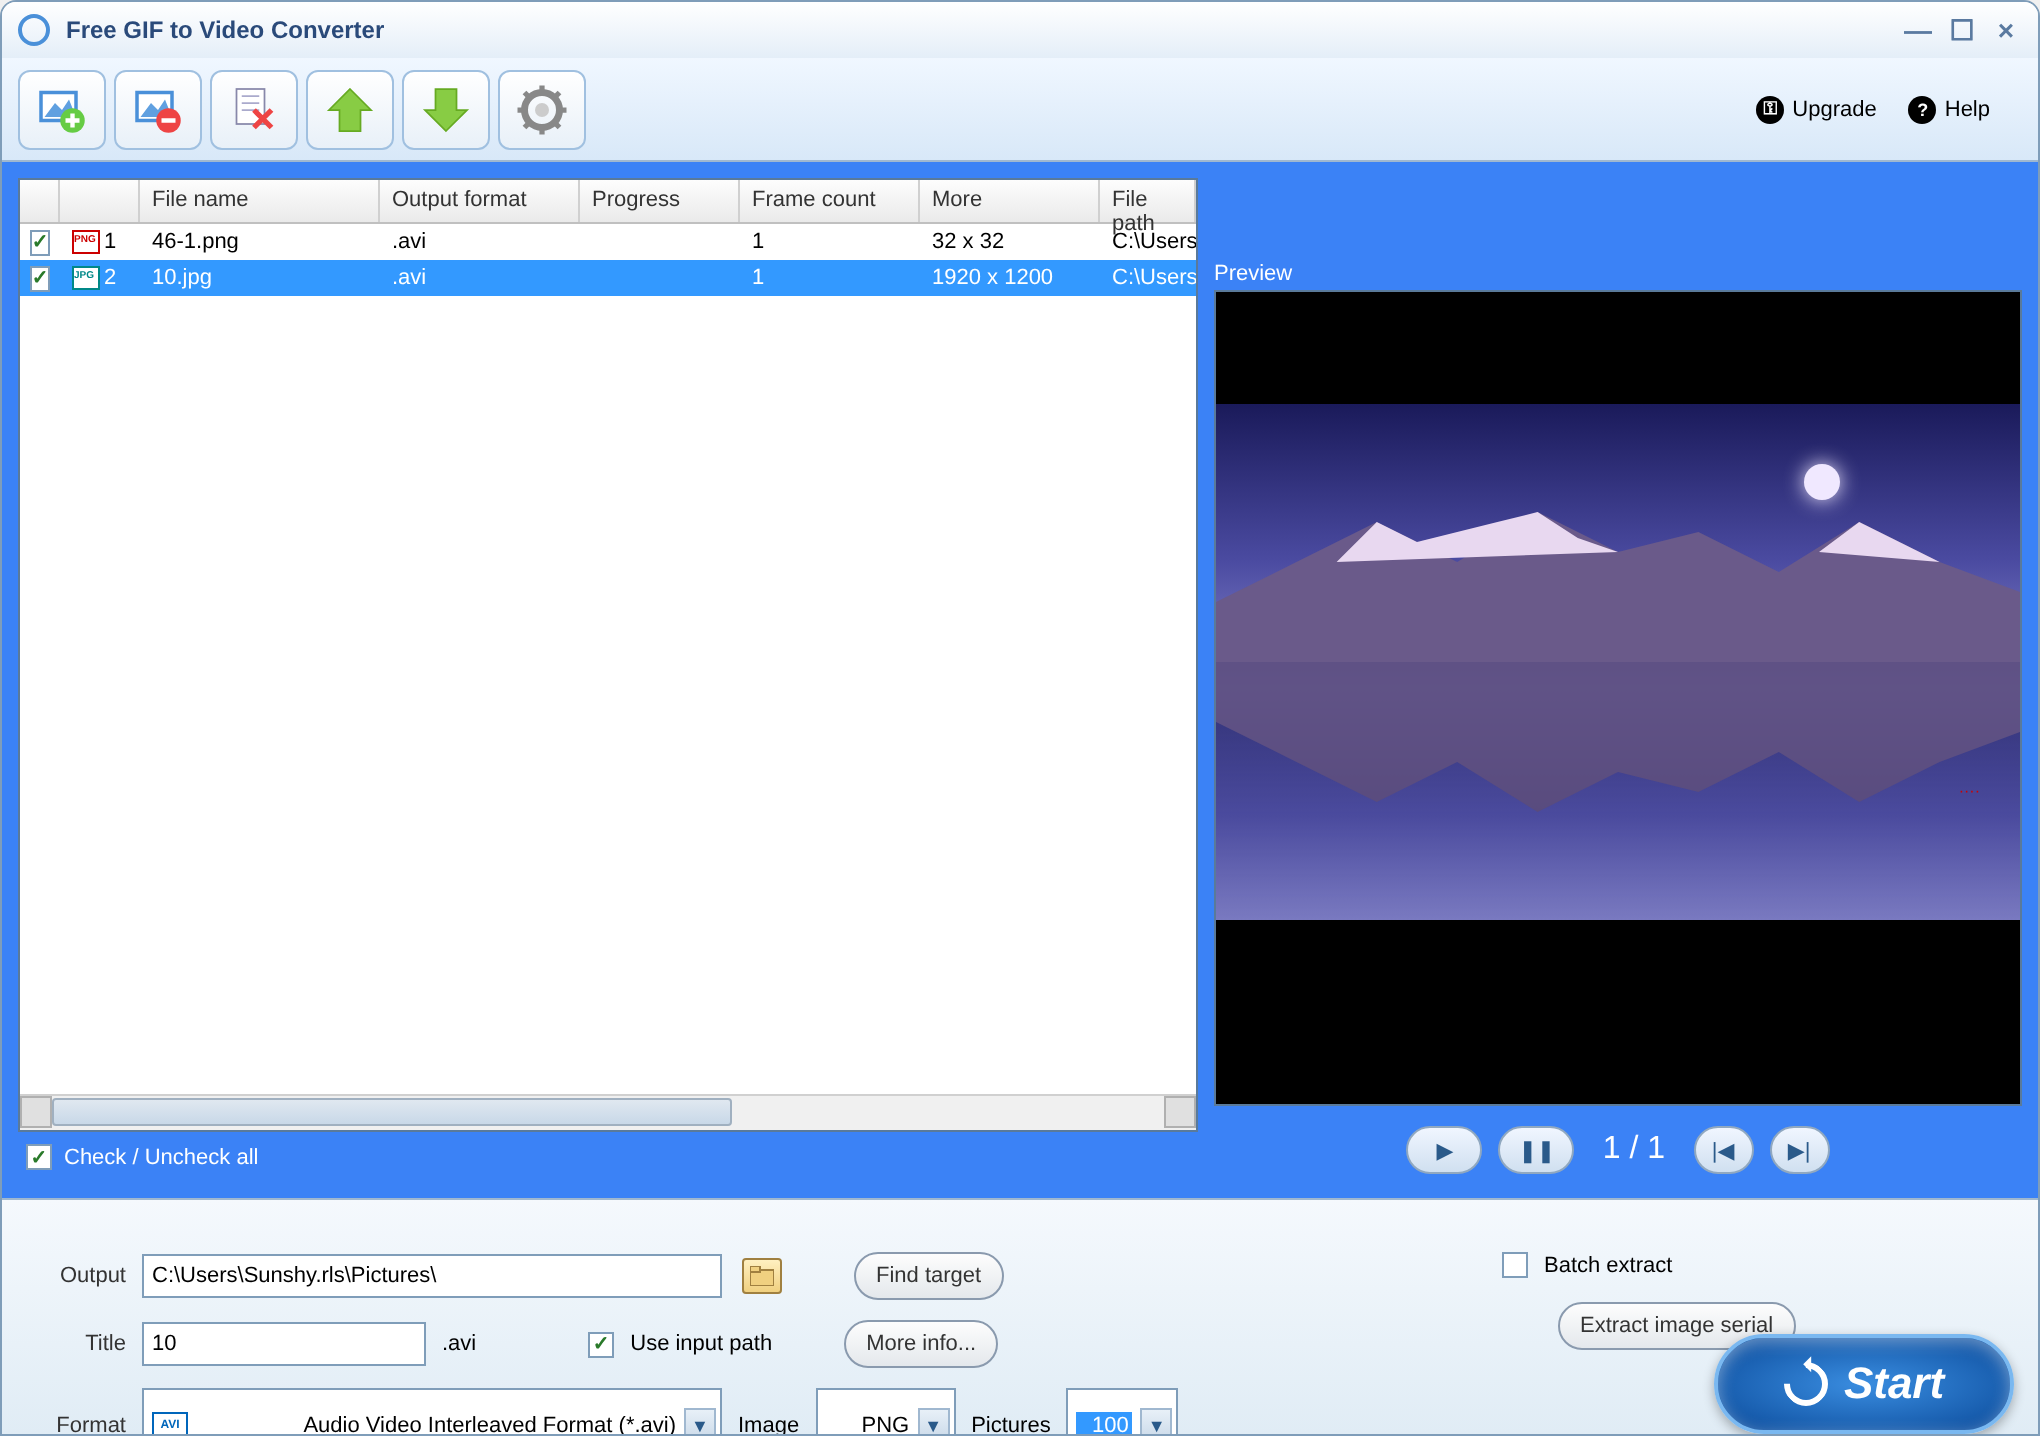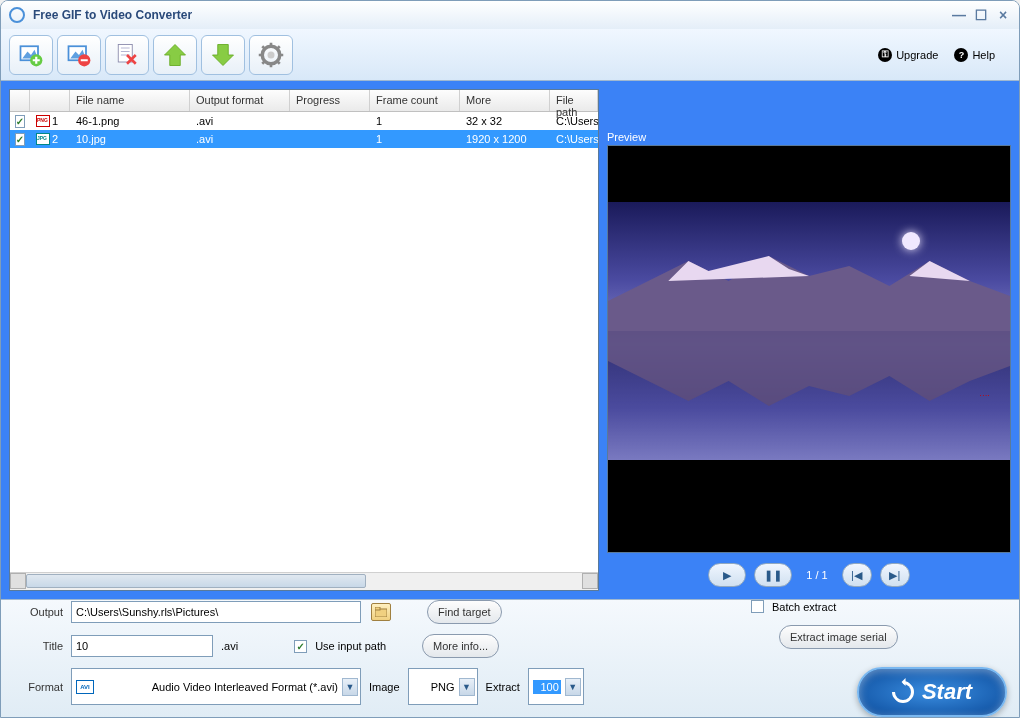--- a/index.html
+++ b/index.html
@@ -42,22 +42,22 @@
 .preview { flex:1; background:#000; border:1px solid #5a7a9a; position:relative; }
 .preview-img { position:absolute; top:56px; left:0; right:0; height:258px; background:linear-gradient(to bottom,#1a1a5a 0%,#4a4aa0 30%,#8888d0 55%,#2a2a6a 100%); }
 .mountain { position:absolute; bottom:50%; left:0; right:0; height:80px; }
 .mountain svg { width:100%; height:100%; }
 .moon { position:absolute; top:30px; right:90px; width:18px; height:18px; background:#f0e8ff; border-radius:50%; box-shadow:0 0 10px #f0e8ff; }
 .reflection { position:absolute; top:50%; left:0; right:0; height:50%; background:linear-gradient(to bottom,#8888d0 0%,#4a4aa0 40%,#1a1a5a 100%); transform:scaleY(-1); opacity:0.85; }
 .wm { position:absolute; bottom:60px; right:20px; color:#c00; font-size:8px; }
 .player { display:flex; align-items:center; justify-content:center; gap:8px; padding:10px 0 4px; }
 .pbtn { width:38px; height:24px; border-radius:12px; background:linear-gradient(#f0f6ff,#d0e0f0); border:1px solid #90a8c0; display:flex; align-items:center; justify-content:center; cursor:pointer; color:#2a5a8a; }
 .pbtn.sm{width:30px;}
-.pcount { color:#fff; font-size:11px; padding:0 6px; }
-.footer { height:118px; background:linear-gradient(#f5f9fd,#e0ecf5); border-top:1px solid #a0b8d0; padding:0 14px; display:flex; position:relative; }
+.pcount { color:#fff; font-size:16px; padding:0 6px; }
+.footer { height:118px; background:linear-gradient(#f5f9fd,#e0ecf5); border-top:1px solid #a0b8d0; padding:26px 14px; display:flex; position:relative; }
 .foot-left { flex:1; display:flex; flex-direction:column; gap:10px; }
 .foot-row { display:flex; align-items:center; gap:8px; }
 .lbl { width:48px; text-align:right; color:#333; }
 .inp { height:22px; border:1px solid #7f9db9; background:#fff; padding:2px 4px; font-size:11px; }
 .btn-small { height:24px; padding:2px 10px; border:1px solid #8a9aae; border-radius:12px; background:linear-gradient(#fdfdfd,#e4e8ec); cursor:pointer; color:#333; font-size:11px; display:inline-flex; align-items:center;margin-left:28px; }
 .folder-icon { width:20px; height:18px; border:1px solid #a08040; background:linear-gradient(#fff0c0,#f0d080); border-radius:2px; cursor:pointer; display:flex; align-items:center; justify-content:center; margin-left:2px; }
 .dd { height:37px; border:1px solid #7f9db9; background:#fff; display:inline-flex; align-items:center; padding:0 2px 0 4px; gap:4px; font-size:11px;text-align:right; }
 .dd .arr { width:16px; height:18px; background:linear-gradient(#e8f0f8,#c8d8e8); border:1px solid #a0b8d0; display:flex; align-items:center; justify-content:center; color:#2a5a8a; font-size:9px; }
 .foot-right { width:260px; display:flex; flex-direction:column; align-items:flex-start; gap:12px; padding-left:6px; position:relative; }
 .start-wrap { position:absolute; right:12px; bottom:0px; }
@@ -189,20 +189,24 @@
             <div class="cell" style="width:90px">1920 x 1200</div>
             <div class="cell" style="flex:1">C:\Users\S</div>
           </div>
         </div>
         <div class="scroll-h">
           <div class="scroll-arr l"></div>
           <div class="scroll-thumb"></div>
           <div class="scroll-arr r"></div>
         </div>
       </div>
+      <div class="check-all">
+        <span class="chk on"></span>
+        <span>Check / Uncheck all</span>
+      </div>
     </div>
 
     <div class="right">
       <div class="prev-label">Preview</div>
       <div class="preview">
         <div class="preview-img">
           <div class="moon"></div>
           <div class="mountain">
             <svg viewBox="0 0 400 80" preserveAspectRatio="none">
                 <polygon points="0,80 0,50 40,30 80,10 120,30 160,5 200,25 240,15 280,35 320,10 360,30 400,45 400,80" fill="#6a5a8a"></polygon>
@@ -255,21 +259,21 @@
         <div class="dd" style="width:290px">
           <span class="fmt-icon">AVI</span>
           <span style="flex:1">Audio Video Interleaved Format (*.avi)</span>
           <span class="arr">▼</span>
         </div>
         <span>Image</span>
         <div class="dd" style="width:70px">
           <span style="flex:1">PNG</span>
           <span class="arr">▼</span>
         </div>
-        <span>Extract</span>
+        <span>Pictures</span>
         <div class="dd" style="width:56px">
           <span style="flex:1;background:#3399ff;color:#fff;padding:1px 2px">100</span>
           <span class="arr">▼</span>
         </div>
       </div>
     </div>
     <div class="foot-right">
       <div class="foot-row">
         <span class="chk"></span>
         <span>Batch extract</span>

